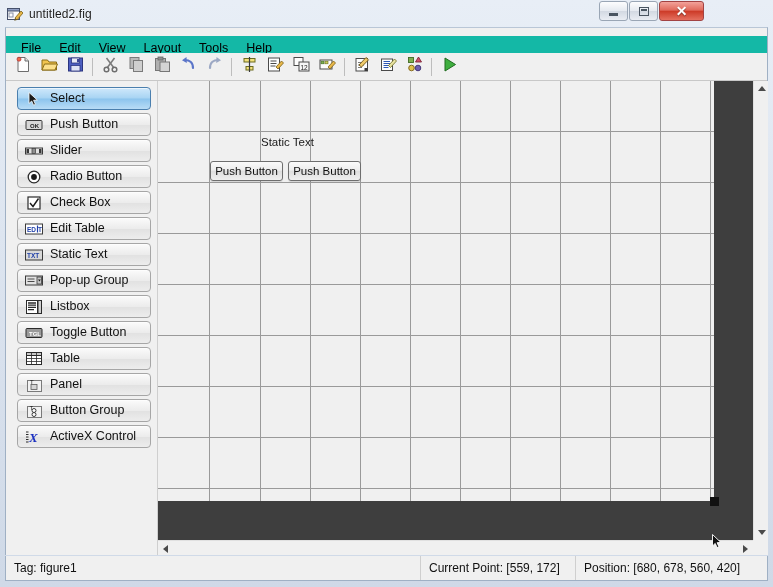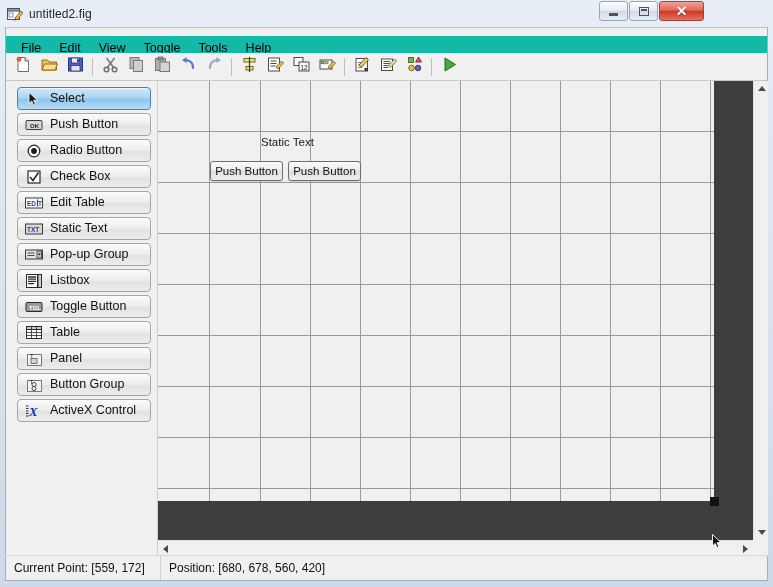--- a/index.html
+++ b/index.html
@@ -214,21 +214,21 @@
       </div>
     </div>
   </div>
 
   <div id="client">
 
     <div id="menubar">
       <div class="menu-item">File</div>
       <div class="menu-item">Edit</div>
       <div class="menu-item">View</div>
-      <div class="menu-item">Toggle</div>
+      <div class="menu-item">Layout</div>
       <div class="menu-item">Tools</div>
       <div class="menu-item">Help</div>
     </div>
 
     <div id="toolbar">
 
       <div class="tb-btn">
         <span>
           <svg width="17" height="17" viewBox="0 0 17 17">
             <path d="M3 1.5 h7 l3.5 3.5 v10.5 h-10.5 z" fill="#fefefe" stroke="#6d6d6d" stroke-width="1"></path>
@@ -410,20 +410,31 @@
       <div class="pal-btn">
         <span class="pal-ico">
           <svg width="18" height="12" viewBox="0 0 18 12">
             <rect x="1" y="1.5" width="16" height="9" rx="1" fill="#d7d7d7" stroke="#3a3a3a" stroke-width="1"></rect>
             <text x="5" y="8.5" font-size="6" font-family="Liberation Sans" font-weight="bold" fill="#1a1a1a">OK</text>
           </svg>
         </span>
         <span class="pal-label">Push Button</span>
       </div>
 
+      <div class="pal-btn">
+        <span class="pal-ico">
+          <svg width="18" height="10" viewBox="0 0 18 10">
+            <rect x="0.5" y="2" width="17" height="6" fill="#e2e2e2" stroke="#3a3a3a" stroke-width="1"></rect>
+            <rect x="1.5" y="3" width="2.5" height="4" fill="#3a3a3a"></rect>
+            <rect x="14" y="3" width="2.5" height="4" fill="#3a3a3a"></rect>
+            <rect x="7" y="2.5" width="3.5" height="5" fill="#8f8f8f" stroke="#3a3a3a" stroke-width="0.7"></rect>
+          </svg>
+        </span>
+        <span class="pal-label">Slider</span>
+      </div>
 
       <div class="pal-btn">
         <span class="pal-ico">
           <svg width="14" height="14" viewBox="0 0 14 14">
             <circle cx="7" cy="7" r="5.8" fill="#fff" stroke="#2a2a2a" stroke-width="1.3"></circle>
             <circle cx="7" cy="7" r="2.9" fill="#1a1a1a"></circle>
           </svg>
         </span>
         <span class="pal-label">Radio Button</span>
       </div>
@@ -593,20 +604,21 @@
         <div class="sb-arrow" style="left:580px; top:0;">
           <div class="tri tri-right"></div>
         </div>
       </div>
 
       <div class="sb-corner"></div>
     </div>
   </div>
 
   <div id="statusbar">
+    <div class="status-cell" id="status-tag">Tag: figure1</div>
     <div class="status-cell" id="status-point">Current Point:  [559, 172]</div>
     <div class="status-cell" id="status-pos">Position: [680, 678, 560, 420]</div>
   </div>
 
   <div id="mouse-cursor">
     <svg width="11" height="16" viewBox="0 0 11 16">
       <path d="M0.5 0.5 L0.5 12 L3.2 9.4 L5.1 13.6 L6.9 12.7 L5.1 8.7 L8.8 8.4 Z" fill="#111" stroke="#fff" stroke-width="0.9" stroke-linejoin="round"></path>
     </svg>
   </div>
 

